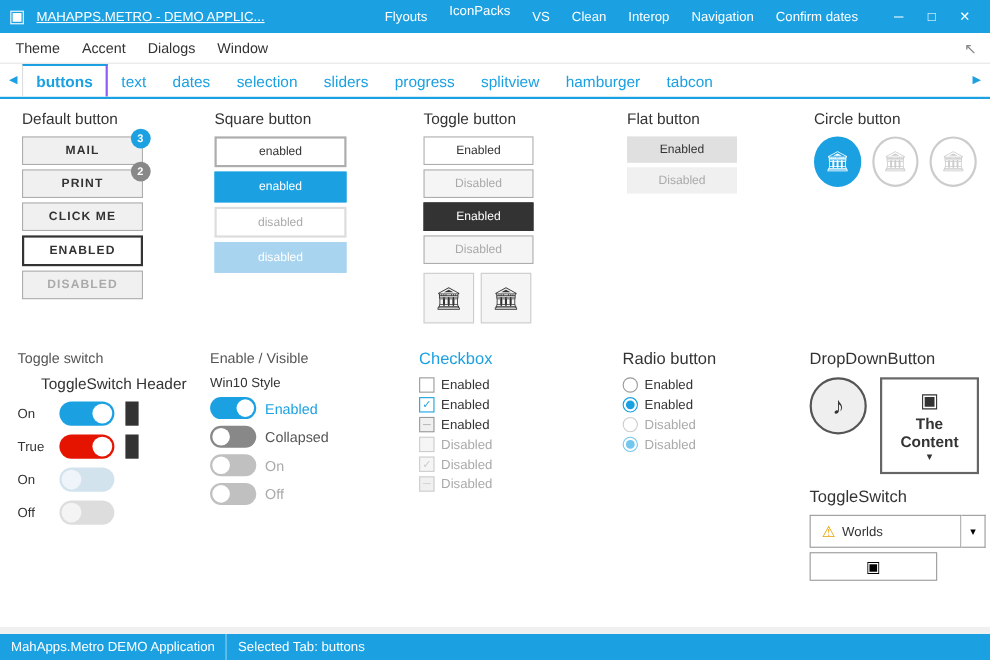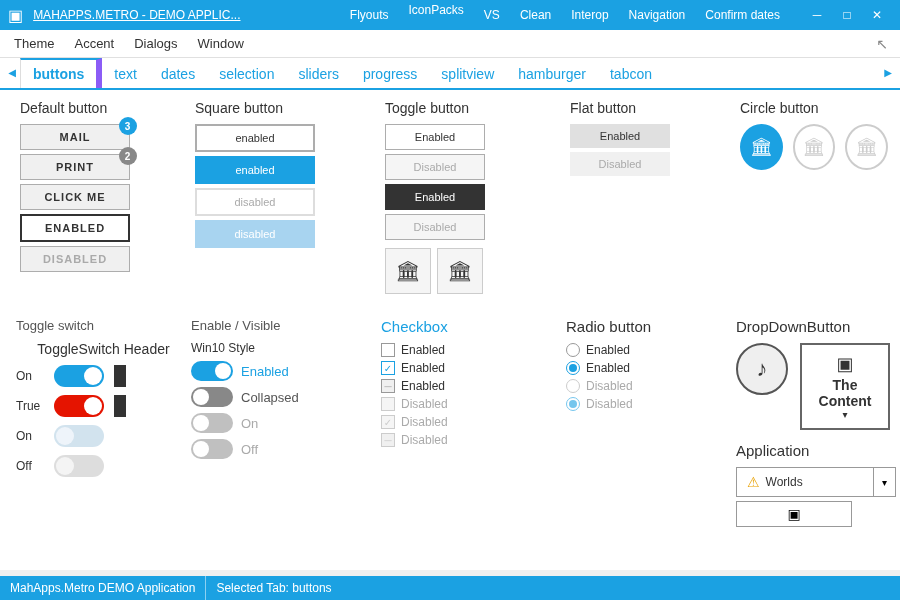--- a/index.html
+++ b/index.html
@@ -38,21 +38,21 @@
       overflow: hidden;
       border-bottom: 2px solid #1ba1e2;
       position: relative;
     }
     #tabbar .scroll-left, #tabbar .scroll-right {
       width: 16px; height: 32px; display: flex; align-items: center; justify-content: center;
       color: #1ba1e2; font-size: 10px; cursor: pointer; flex-shrink: 0;
     }
     #tabbar .tabs-container { display: flex; align-items: flex-end; gap: 0; overflow: hidden; flex: 1; }
     #tabbar .tab { padding: 0 12px; height: 28px; display: flex; align-items: center; font-size: 14px; color: #1ba1e2; cursor: pointer; white-space: nowrap; }
-    #tabbar .tab.active { height: 30px; border-top: 2px solid #1ba1e2; border-left: 1px solid #ddd; border-right: 6px solid #8b5cf6; font-weight: bold; }
+    #tabbar .tab.active { height: 30px; border-top: 2px solid #1ba1e2; border-left: 1px solid #ddd; border-right: 2px solid #8b5cf6; font-weight: bold; }
 
     
     #main {
       background: white;
       padding: 10px 16px;
       height: calc(600px - 30px - 28px - 34px - 28px);
       overflow: hidden;
     }
 
     .section-title { font-size: 13px; color: #555; margin-bottom: 8px; font-weight: normal; }
@@ -534,21 +534,21 @@
       <div class="section-title" style="font-size:15px; color:#333;">DropDownButton</div>
       <div style="display:flex; align-items:flex-start; gap:12px; margin-bottom:8px;">
         <button class="music-circle">♪</button>
         <button class="btn-square" style="width:90px; padding:8px 10px; display:flex; flex-direction:column; align-items:center; border:2px solid #666;">
           <span style="font-size:18px; margin-bottom:2px;">▣</span>
           <span style="font-size:14px; color:#333; text-transform:none;font-weight:bold;">The Content</span>
           <span style="font-size:10px; color:#333;">▾</span>
         </button>
       </div>
 
-      <div class="section-title" style="font-size:15px; color:#333; margin-top:4px;">Application</div>
+      <div class="section-title" style="font-size:15px; color:#333; margin-top:4px;">ToggleSwitch</div>
       <div class="split-btn-row">
         <button class="split-main">
           <span class="warning-icon">⚠</span>
           <span>Worlds</span>
         </button>
         <button class="split-arrow">
           <span>▾</span>
         </button>
       </div>
       <div style="margin-top:4px; border:1px solid #999; width:116px; padding:4px 8px; display:flex; align-items:center; justify-content:center; background:white;">

